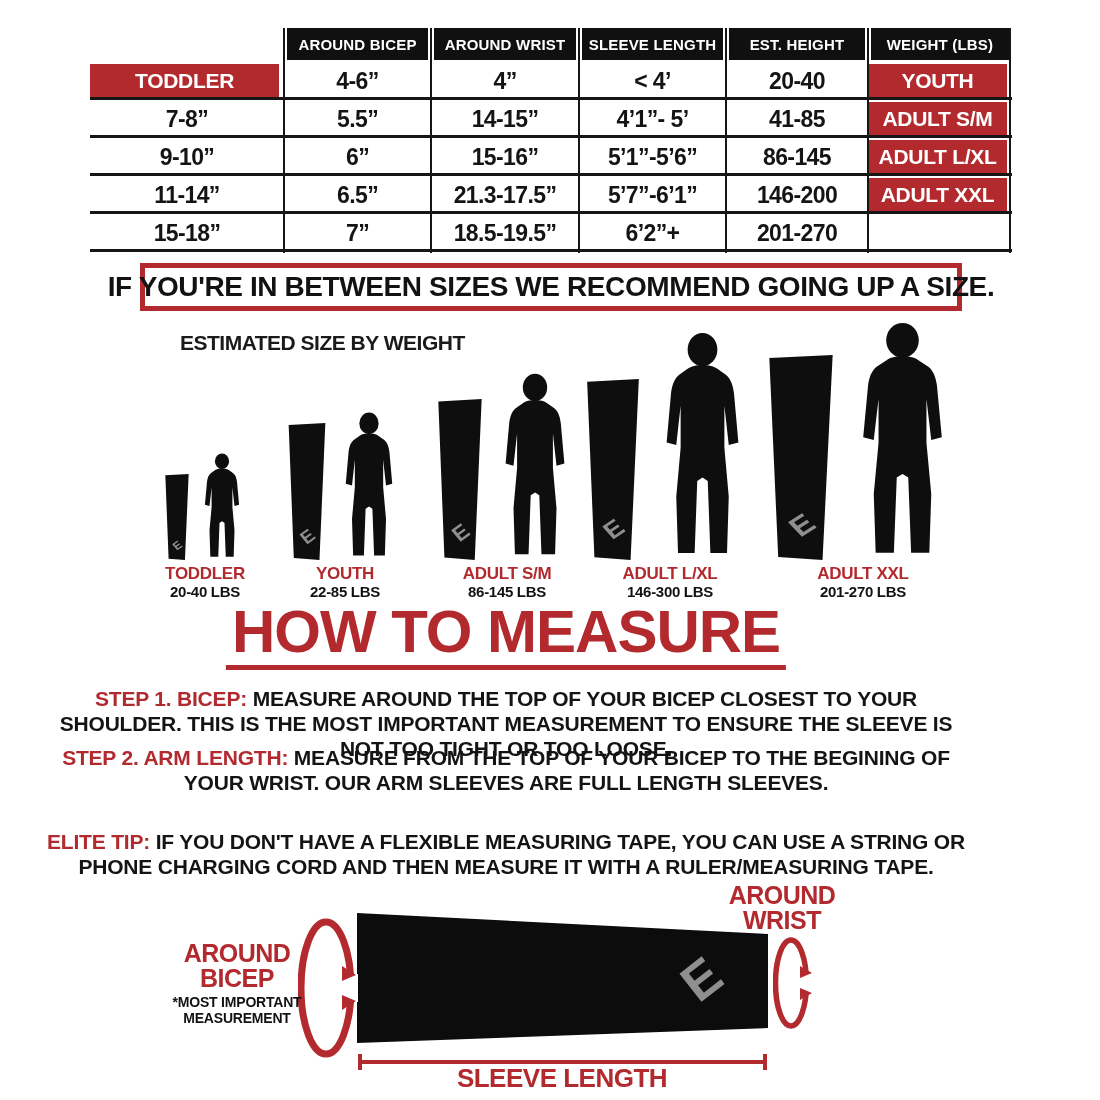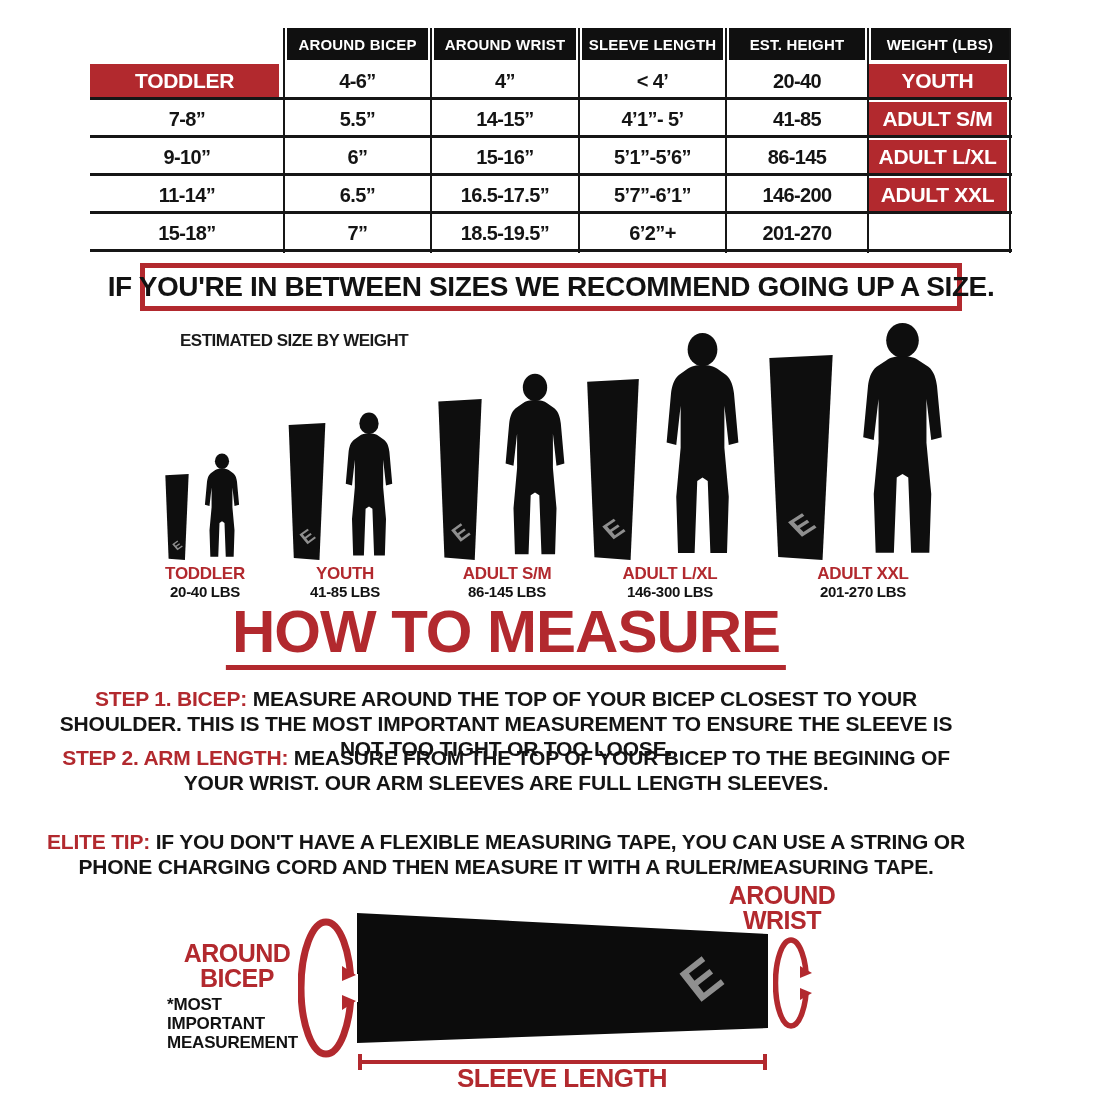--- a/index.html
+++ b/index.html
@@ -14,50 +14,50 @@
 
   
   .size-table{position:absolute;left:90px;top:28px;width:922px;height:224px;}
   .grid{display:grid;grid-template-columns:194px 147px 148px 147px 142px 144px;
         grid-template-rows:32px 34px 34px 34px 34px 34px;row-gap:4px;}
   .th{background:#101010;color:#fff;font-size:15px;display:flex;align-items:center;
       justify-content:center;margin:0 3px;letter-spacing:0.2px;white-space:nowrap;}
   .corner{background:transparent;}
   .row-label{background:var(--red);color:#fff;font-size:21px;display:flex;align-items:center;
       justify-content:center;margin-right:5px;letter-spacing:-0.3px;white-space:nowrap;}
-  .td{font-size:20px;color:var(--ink);display:flex;align-items:center;justify-content:center;
+  .td{font-size:23px;color:var(--ink);display:flex;align-items:center;justify-content:center;
       letter-spacing:-0.6px;white-space:nowrap;}
   .vline{position:absolute;top:0;width:2px;height:225px;background:#161616;}
   .hline{position:absolute;left:0;width:922px;height:3px;background:#161616;}
 
   
   .banner{position:absolute;left:140px;top:263px;width:822px;height:48px;border:5px solid var(--red);
       display:flex;align-items:center;justify-content:center;font-size:28px;color:#121212;
       letter-spacing:-0.4px;white-space:nowrap;}
 
   
-  .est-title{position:absolute;left:180px;top:331px;font-size:17px;color:#1a1a1a;letter-spacing:-0.5px;}
+  .est-title{position:absolute;left:180px;top:331px;font-size:21px;color:#1a1a1a;letter-spacing:-0.5px;}
   .size-group{position:absolute;display:flex;align-items:flex-end;gap:6px;}
   .group-label{position:absolute;transform:translateX(-50%);color:var(--red);font-size:17px;
       letter-spacing:-0.3px;white-space:nowrap;}
   .group-weight{position:absolute;transform:translateX(-50%);color:#121212;font-size:15px;
       letter-spacing:-0.3px;white-space:nowrap;}
 
   
   .htm-title{position:absolute;left:50%;transform:translateX(-50%);top:601px;font-size:60px;
       color:var(--red);border-bottom:5px solid var(--red);line-height:1.02;padding:0 6px 3px 6px;
       letter-spacing:-1px;white-space:nowrap;}
   .step{position:absolute;left:50%;transform:translateX(-50%);width:940px;text-align:center;
       font-size:21px;line-height:1.2;color:var(--ink);letter-spacing:-0.2px;}
   .step-label{color:var(--red);}
 
   
   .abs{position:absolute;}
   .diag-red{color:var(--red);text-align:center;line-height:1.0;letter-spacing:-0.5px;}
-  .bicep-note{color:#121212;font-size:17px;line-height:1.12;letter-spacing:-0.2px;}
+  .bicep-note{color:#121212;font-size:14px;text-align:center;line-height:1.12;letter-spacing:-0.2px;}
   .measure-line{position:absolute;left:358px;top:1054px;width:409px;height:16px;
       border-left:4px solid var(--red);border-right:4px solid var(--red);}
   .measure-line .bar{position:absolute;left:0;right:0;top:6px;height:4px;background:var(--red);}
   .sleeve-length{position:absolute;left:562px;top:1063px;transform:translateX(-50%);
       font-size:26px;color:var(--red);letter-spacing:-0.5px;white-space:nowrap;}
   svg{display:block;}
 </style>
 </head>
 <body>
 
@@ -103,21 +103,21 @@
       <div class="row-label">ADULT S/M</div>
       <div class="td">9-10”</div>
       <div class="td">6”</div>
       <div class="td">15-16”</div>
       <div class="td">5’1”-5’6”</div>
       <div class="td">86-145</div>
 
       <div class="row-label">ADULT L/XL</div>
       <div class="td">11-14”</div>
       <div class="td">6.5”</div>
-      <div class="td">16.5-17.5”</div>
+      <div class="td">21.3-17.5”</div>
       <div class="td">5’7”-6’1”</div>
       <div class="td">146-200</div>
 
       <div class="row-label">ADULT XXL</div>
       <div class="td">15-18”</div>
       <div class="td">7”</div>
       <div class="td">18.5-19.5”</div>
       <div class="td">6’2”+</div>
       <div class="td">201-270</div>
     </div>
@@ -180,21 +180,21 @@
         <use href="#sleeve-shape"></use>
       </svg>
     <svg width="115" height="238" viewBox="0 0 120 260" preserveAspectRatio="none" fill="#0e0e0e">
         <use href="#person-shape"></use>
       </svg>
   </div>
 
   <div class="group-label" style="left:205px;top:564px">TODDLER</div>
   <div class="group-weight" style="left:205px;top:583px">20-40 LBS</div>
   <div class="group-label" style="left:345px;top:564px">YOUTH</div>
-  <div class="group-weight" style="left:345px;top:583px">41-85 LBS</div>
+  <div class="group-weight" style="left:345px;top:583px">22-85 LBS</div>
   <div class="group-label" style="left:507px;top:564px">ADULT S/M</div>
   <div class="group-weight" style="left:507px;top:583px">86-145 LBS</div>
   <div class="group-label" style="left:670px;top:564px">ADULT L/XL</div>
   <div class="group-weight" style="left:670px;top:583px">146-300 LBS</div>
   <div class="group-label" style="left:863px;top:564px">ADULT XXL</div>
   <div class="group-weight" style="left:863px;top:583px">201-270 LBS</div>
 
   <div class="htm-title">HOW TO MEASURE</div>
 
   <div class="step" style="top:686px">

